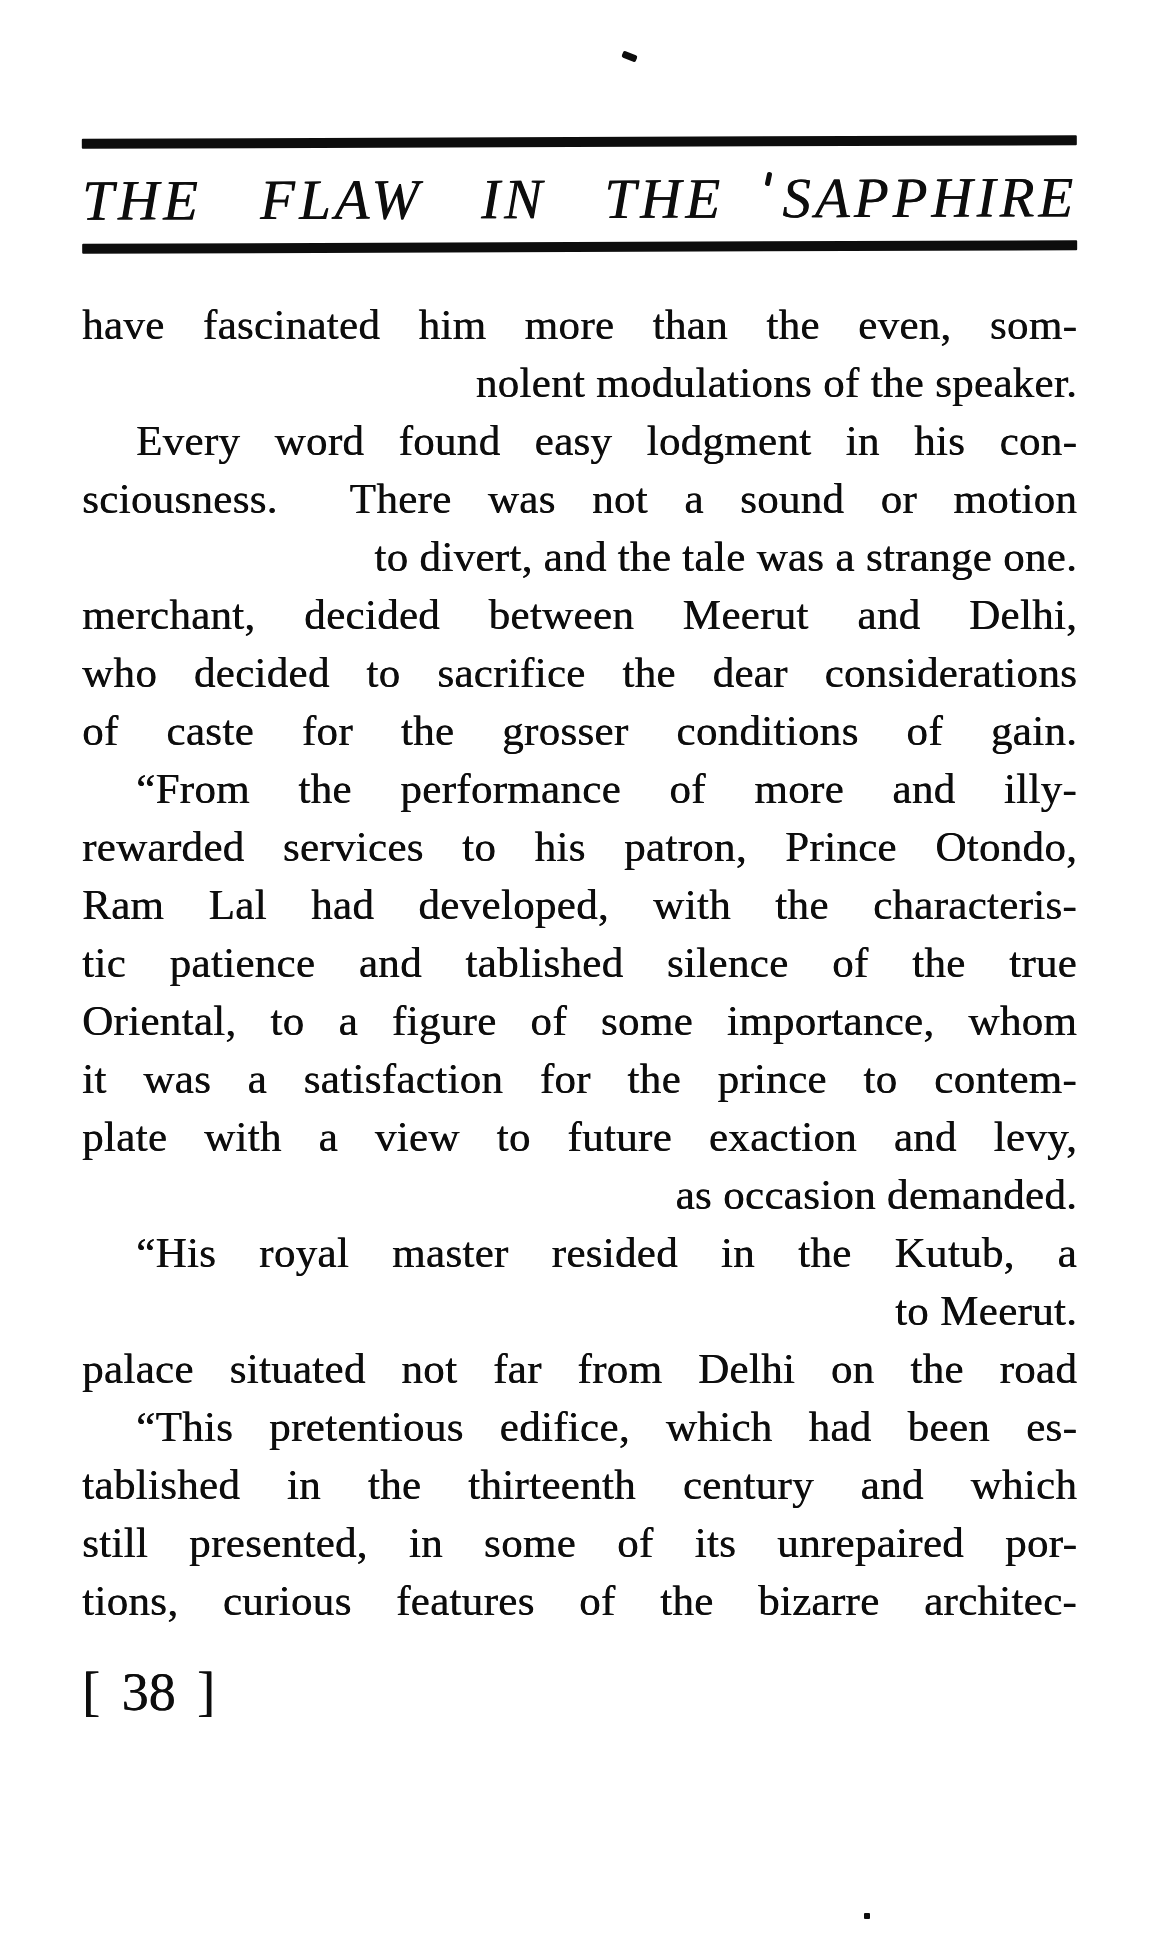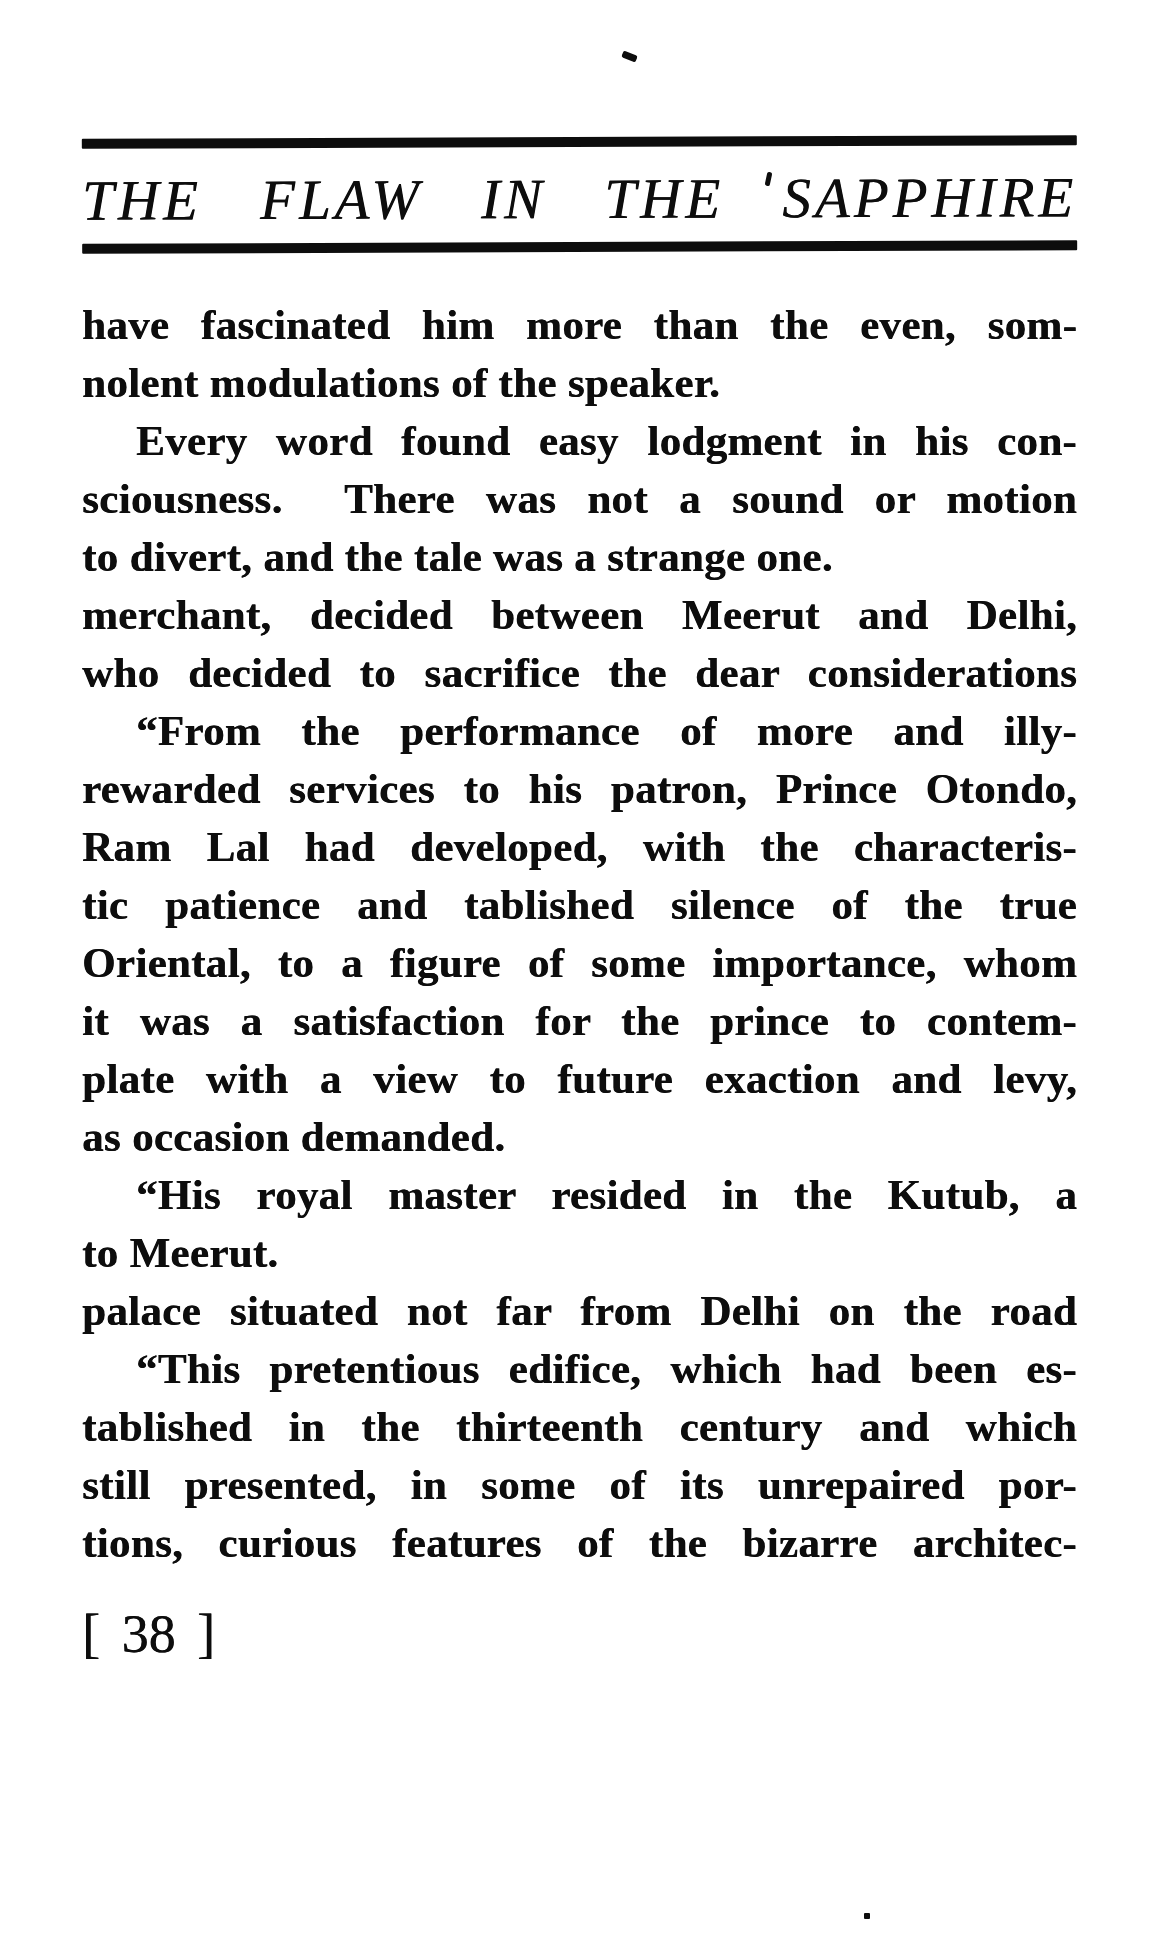--- a/index.html
+++ b/index.html
@@ -43,29 +43,28 @@
     text-align-last:justify;
     text-justify:inter-word;
     white-space:normal;
   }
   
   .page-body{
     margin:44px 84px 16px 82px;
     font-size:43px;
     line-height:58px;
     letter-spacing:0.3px;
-    font-weight:bold;
   }
   .line{
     text-align:justify;
     text-align-last:justify;
     text-justify:inter-word;
   }
   .line.end{
-    text-align:left;
+    text-align:right;
     text-align-last:auto;
   }
   .line.indent{text-indent:54px;}
   .line.gap{margin-top:64px;}
   
   .page-footer{
     margin:34px 84px 0 82px;
     text-align:left;
     font-size:54px;
     line-height:56px;
@@ -94,20 +93,21 @@
 
   <main class="page-body">
 
   <div class="line">have fascinated him more than the even, som-</div>
       <div class="line end">nolent modulations of the speaker.</div>
       <div class="line indent">Every word found easy lodgment in his con-</div>
       <div class="line">sciousness.&nbsp; There was not a sound or motion</div>
       <div class="line end">to divert, and the tale was a strange one.</div>
       <div class="line">merchant, decided between Meerut and Delhi,</div>
       <div class="line">who decided to sacrifice the dear considerations</div>
+      <div class="line">of caste for the grosser conditions of gain.</div>
       <div class="line indent">“From the performance of more and illy-</div>
       <div class="line">rewarded services to his patron, Prince Otondo,</div>
       <div class="line">Ram Lal had developed, with the characteris-</div>
       <div class="line">tic patience and tablished silence of the true</div>
       <div class="line">Oriental, to a figure of some importance, whom</div>
       <div class="line">it was a satisfaction for the prince to contem-</div>
       <div class="line">plate with a view to future exaction and levy,</div>
       <div class="line end">as occasion demanded.</div>
       <div class="line indent">“His royal master resided in the Kutub, a</div>
       <div class="line end">to Meerut.</div>

